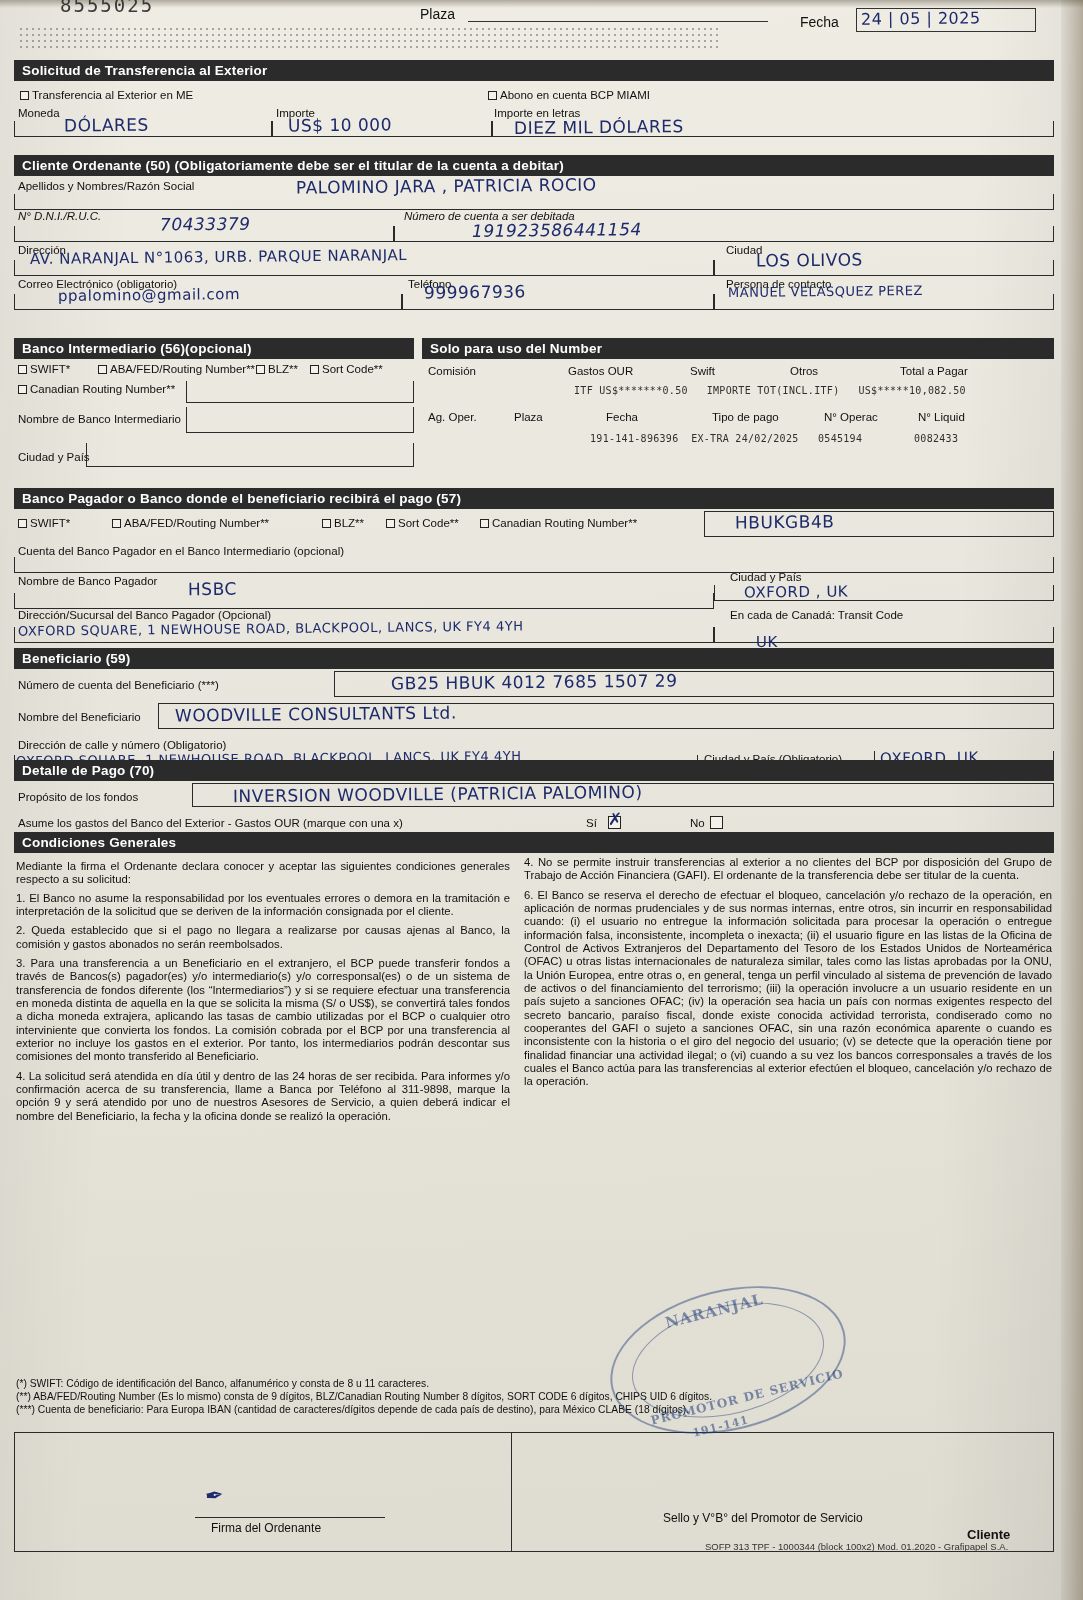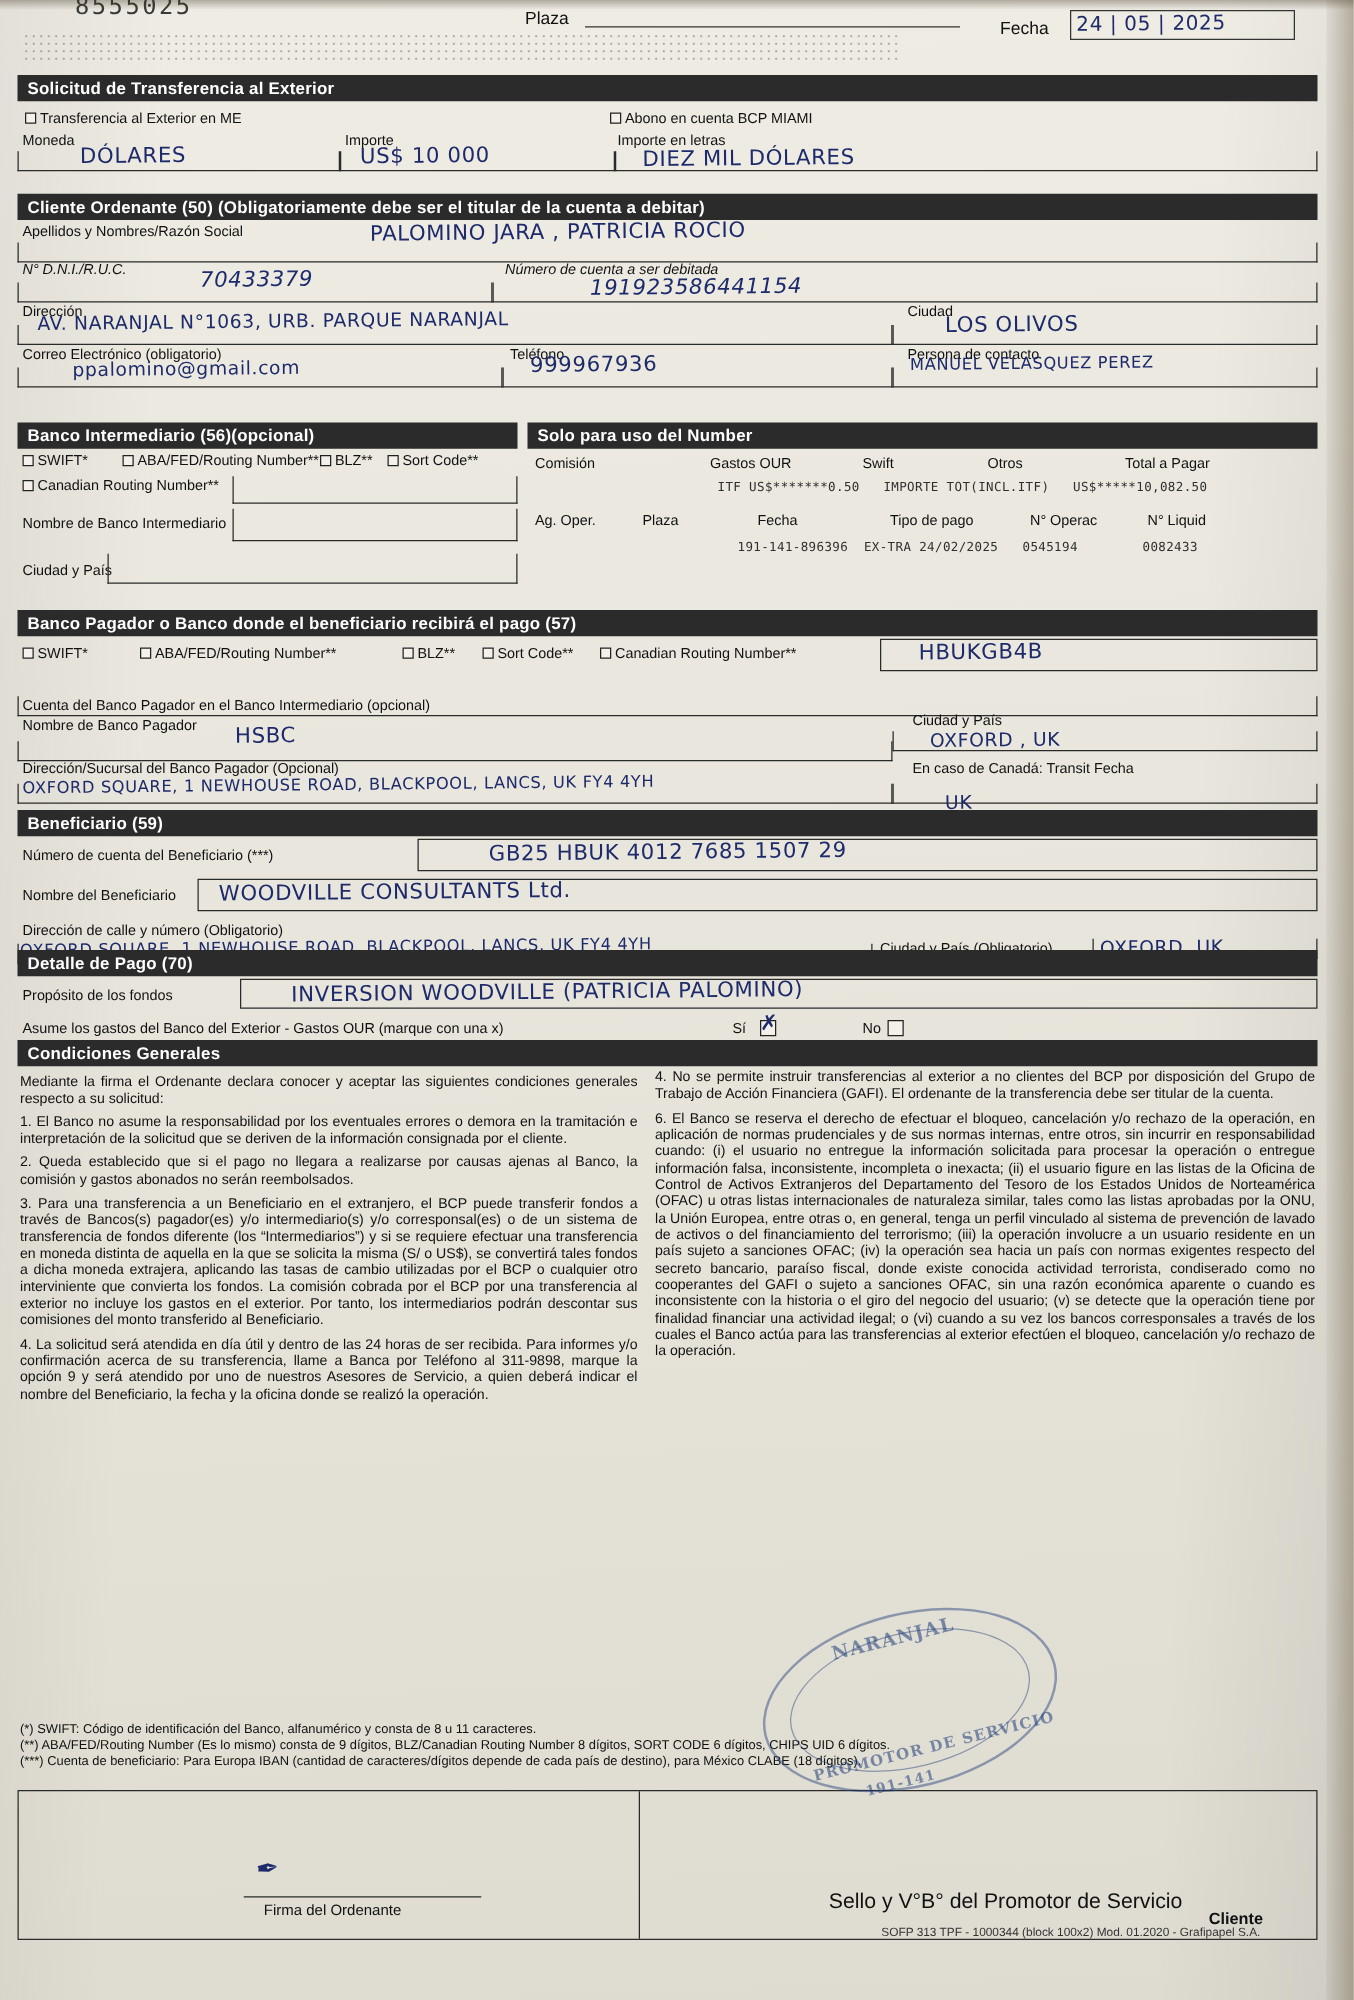--- a/index.html
+++ b/index.html
@@ -267,36 +267,36 @@
       <span class="abs lbl" style="left:98px; top:2px;"><span class="chk"></span><span>ABA/FED/Routing Number**</span></span>
       <span class="abs lbl" style="left:308px; top:2px;"><span class="chk"></span><span>BLZ**</span></span>
       <span class="abs lbl" style="left:372px; top:2px;"><span class="chk"></span><span>Sort Code**</span></span>
       <span class="abs lbl" style="left:466px; top:2px;"><span class="chk"></span><span>Canadian Routing Number**</span></span>
       <div class="abs box" style="left:690px; top:-4px; width:350px; height:26px;">
         <span class="hw" style="margin-left:30px;">HBUKGB4B</span>
       </div>
     </div>
 
     <div class="row" style="height:30px;">
-      <span class="abs lbl" style="left:4px; top:16px;">Cuenta del Banco Pagador en el Banco Intermediario (opcional)</span>
+      <span class="abs lbl" style="left:4px; top:2px;">Cuenta del Banco Pagador en el Banco Intermediario (opcional)</span>
       <div class="abs brk" style="left:0; top:14px; width:1040px;"></div>
     </div>
 
     <div class="row" style="height:36px;">
       <span class="abs lbl" style="left:4px; top:2px;">Nombre de Banco Pagador</span>
       <span class="abs lbl" style="left:716px; top:-2px;">Ciudad y País</span>
       <div class="abs brk" style="left:0; top:20px; width:700px;"></div>
       <div class="abs brk" style="left:700px; top:12px; width:340px;"></div>
       <span class="abs hw" style="left:174px; top:6px;">HSBC</span>
       <span class="abs hw sm" style="left:730px; top:10px;">OXFORD , UK</span>
     </div>
 
     <div class="row" style="height:34px;">
       <span class="abs lbl" style="left:4px; top:0;">Dirección/Sucursal del Banco Pagador (Opcional)</span>
-      <span class="abs lbl" style="left:716px; top:0;">En caso de Canadá: Transit Fecha</span>
+      <span class="abs lbl" style="left:716px; top:0;">En cada de Canadá: Transit Code</span>
       <div class="abs brk" style="left:0; top:18px; width:700px;"></div>
       <div class="abs brk" style="left:700px; top:18px; width:340px;"></div>
       <span class="abs hw xs" style="left:4px; top:12px;">OXFORD SQUARE, 1 NEWHOUSE ROAD, BLACKPOOL, LANCS, UK FY4 4YH</span>
       <span class="abs hw sm" style="left:742px; top:24px;">UK</span>
     </div>
   </div>
 
   <div class="abs" style="left:14px; top:648px; width:1040px;">
     <div class="bar">Beneficiario (59)</div>
 
@@ -366,21 +366,21 @@
     <div>(*) SWIFT: Código de identificación del Banco, alfanumérico y consta de 8 u 11 caracteres.</div>
     <div>(**) ABA/FED/Routing Number (Es lo mismo) consta de 9 dígitos, BLZ/Canadian Routing Number 8 dígitos, SORT CODE 6 dígitos, CHIPS UID 6 dígitos.</div>
     <div>(***) Cuenta de beneficiario: Para Europa IBAN (cantidad de caracteres/dígitos depende de cada país de destino), para México CLABE (18 dígitos).</div>
   </div>
 
   <div class="abs box" style="left:14px; top:1432px; width:1040px; height:120px; border-color:#2a2a2a;">
     <div class="abs" style="left:496px; top:0; width:1px; height:118px; background:#2a2a2a;"></div>
     <div class="abs" style="left:180px; top:84px; width:190px; height:1px; background:#2a2a2a;"></div>
     <div class="abs lbl" style="left:196px; top:88px; font-size:12px;">Firma del Ordenante</div>
     <div class="abs hw" style="left:190px; top:50px; font-size:22px; transform:rotate(-7deg);">✒</div>
-    <div class="abs lbl" style="left:648px; top:78px; font-size:17px;">Sello y V°B° del Promotor de Servicio</div>
+    <div class="abs lbl" style="left:648px; top:78px; font-size:12px;">Sello y V°B° del Promotor de Servicio</div>
     <div class="abs lbl b" style="left:952px; top:94px; font-size:13px;">Cliente</div>
     <div class="abs tiny" style="left:690px; top:108px; color:#333;">SOFP 313 TPF - 1000344 (block 100x2) Mod. 01.2020 - Grafipapel S.A.</div>
   </div>
 
   <div class="oval" style="left:608px; top:1290px; width:240px; height:140px;"></div>
   <div class="oval" style="left:630px; top:1306px; width:196px; height:108px; border-width:1px;"></div>
   <div class="stamp" style="left:664px; top:1302px; font-size:15px;">NARANJAL</div>
   <div class="stamp" style="left:648px; top:1390px; font-size:12px;">PROMOTOR DE SERVICIO</div>
   <div class="stamp" style="left:692px; top:1420px; font-size:11px;">191-141</div>
 

